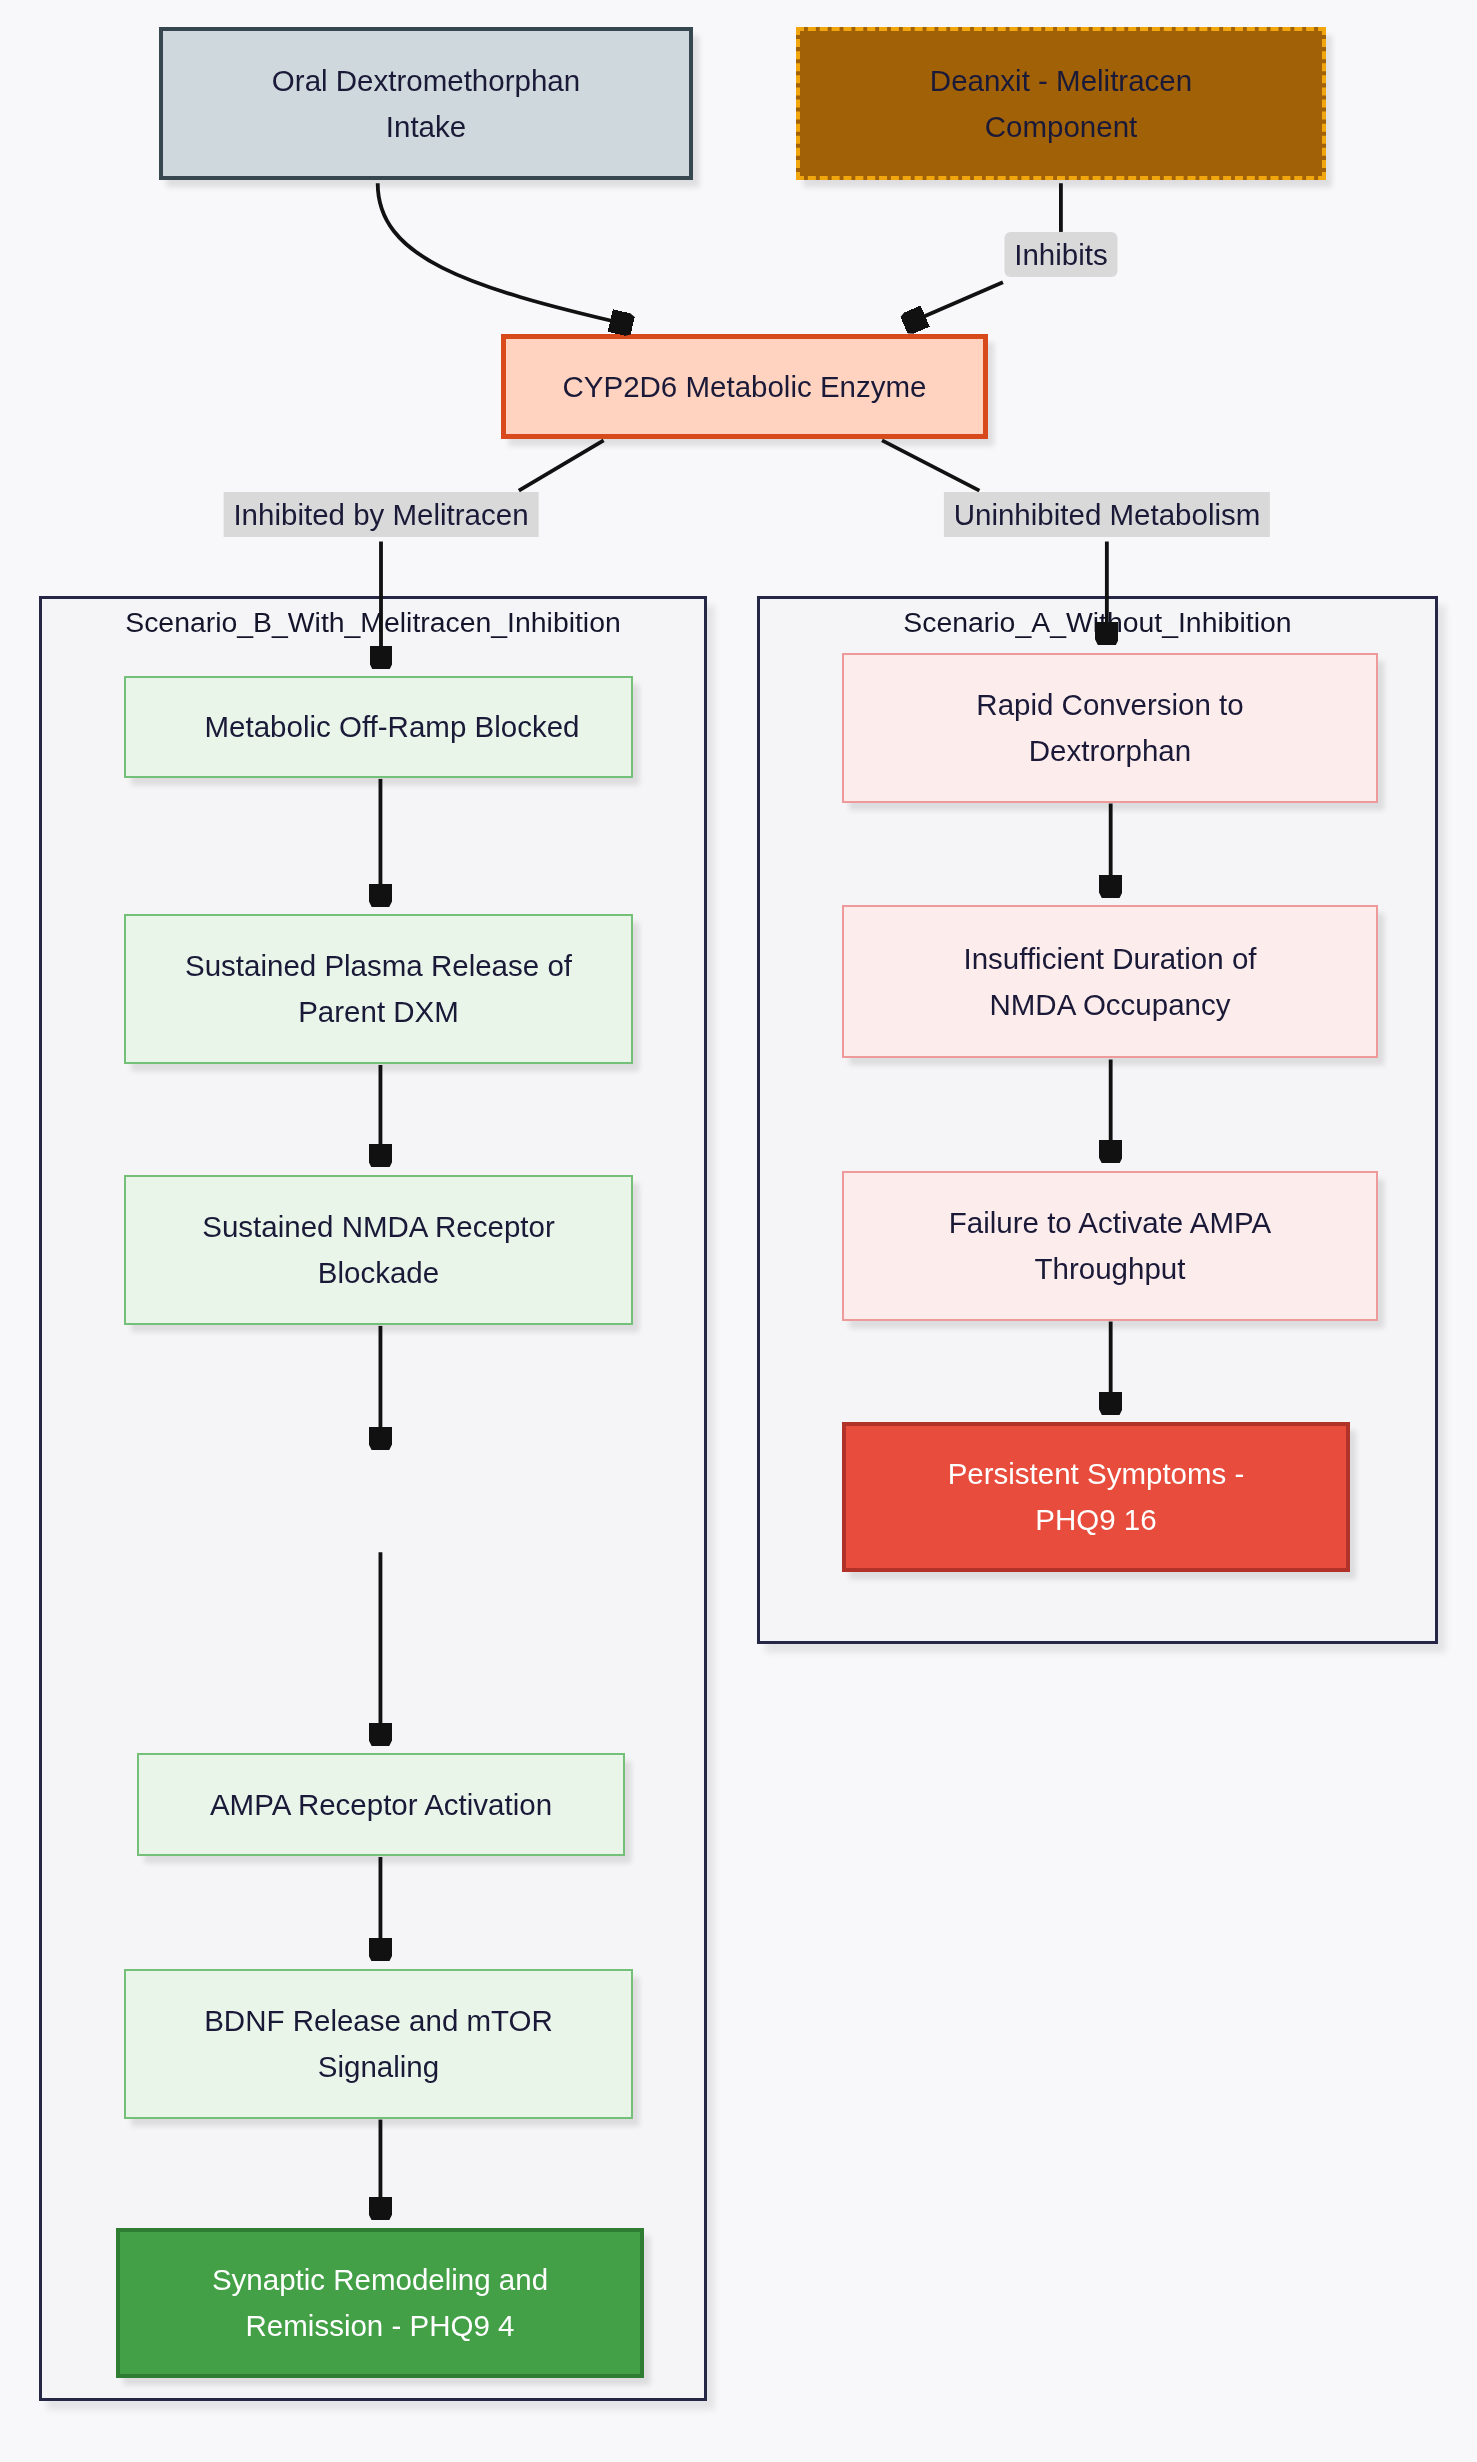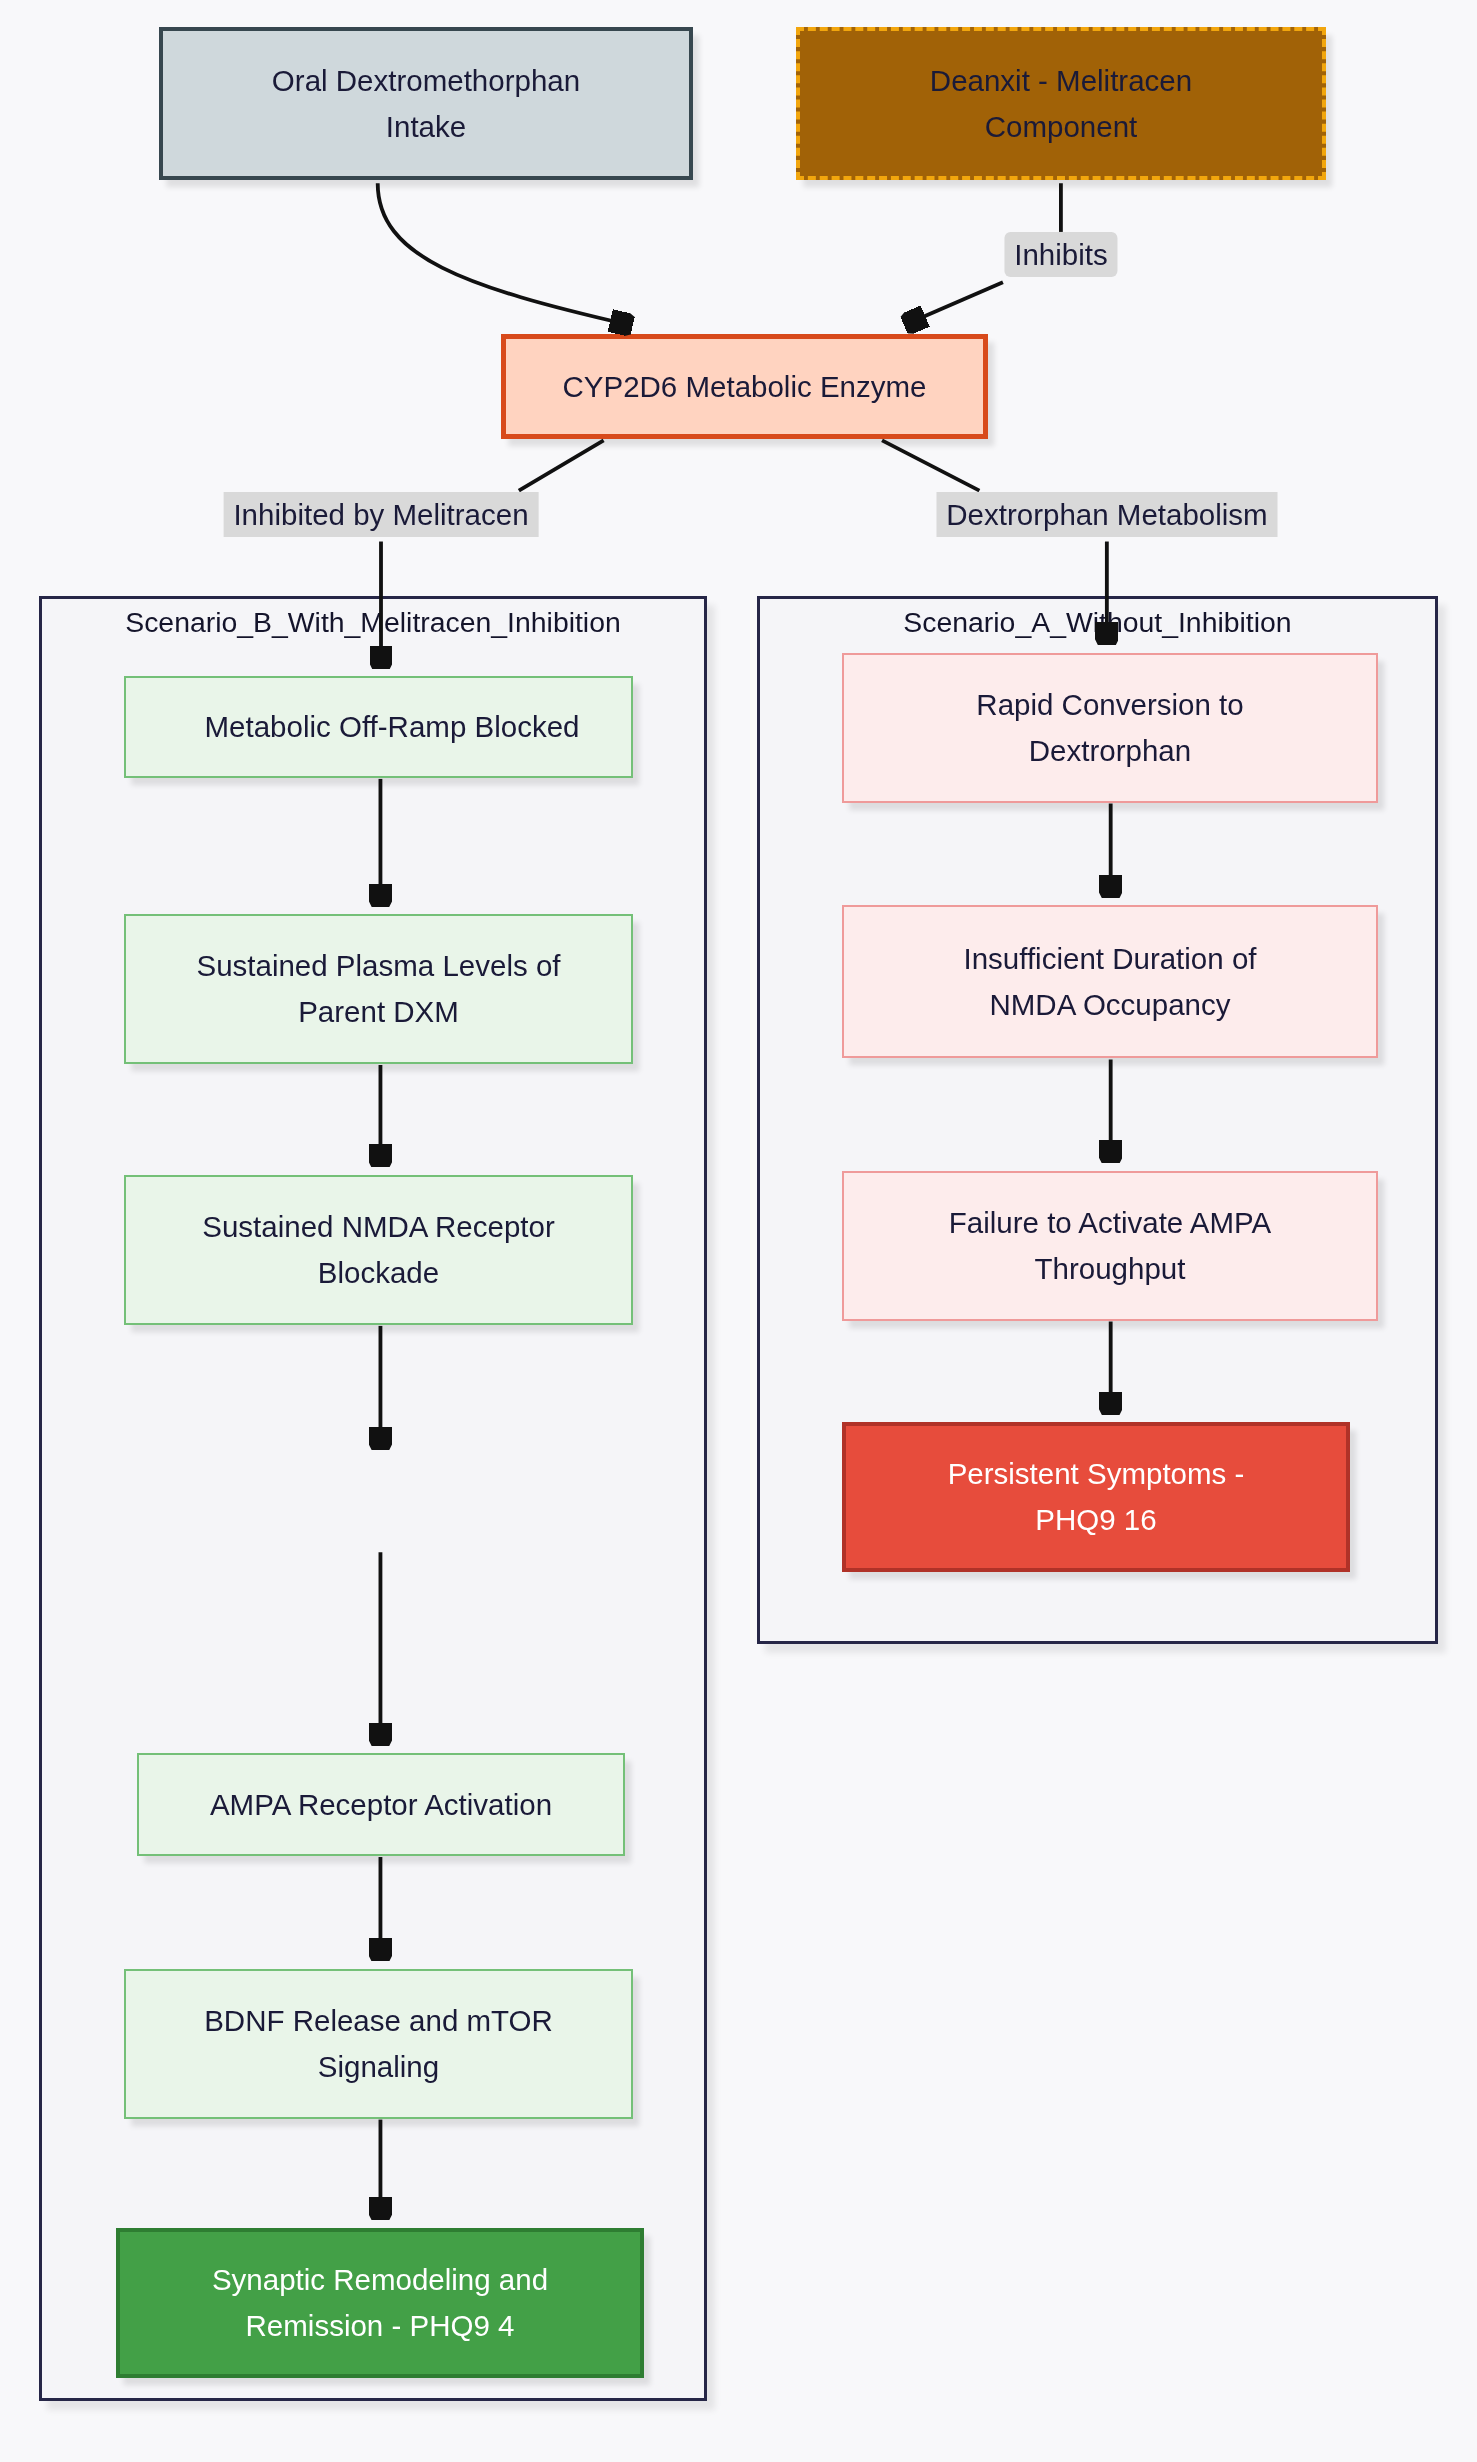--- a/index.html
+++ b/index.html
@@ -112,24 +112,24 @@
   </svg>
 
   <div class="node" id="node-oral">Oral Dextromethorphan
 Intake</div>
   <div class="node" id="node-deanxit">Deanxit - Melitracen
 Component</div>
   <div class="node" id="node-cyp2d6">CYP2D6 Metabolic Enzyme</div>
 
   <div class="edge-label" id="lbl-inhibits">Inhibits</div>
   <div class="edge-label" id="lbl-inhibited">Inhibited by Melitracen</div>
-  <div class="edge-label" id="lbl-uninhibited">Dextrorphan Metabolism</div>
+  <div class="edge-label" id="lbl-uninhibited">Uninhibited Metabolism</div>
 
   <div class="node step-green" id="step-b0">Metabolic Off-Ramp Blocked</div>
-  <div class="node step-green" id="step-b1">Sustained Plasma Levels of
+  <div class="node step-green" id="step-b1">Sustained Plasma Release of
 Parent DXM</div>
   <div class="node step-green" id="step-b2">Sustained NMDA Receptor
 Blockade</div>
   <div class="node step-green" id="step-b4">AMPA Receptor Activation</div>
   <div class="node step-green" id="step-b5">BDNF Release and mTOR
 Signaling</div>
   <div class="node" id="outcome-b">Synaptic Remodeling and
 Remission - PHQ9 4</div>
 
   <div class="node step-pink" id="step-a0">Rapid Conversion to

